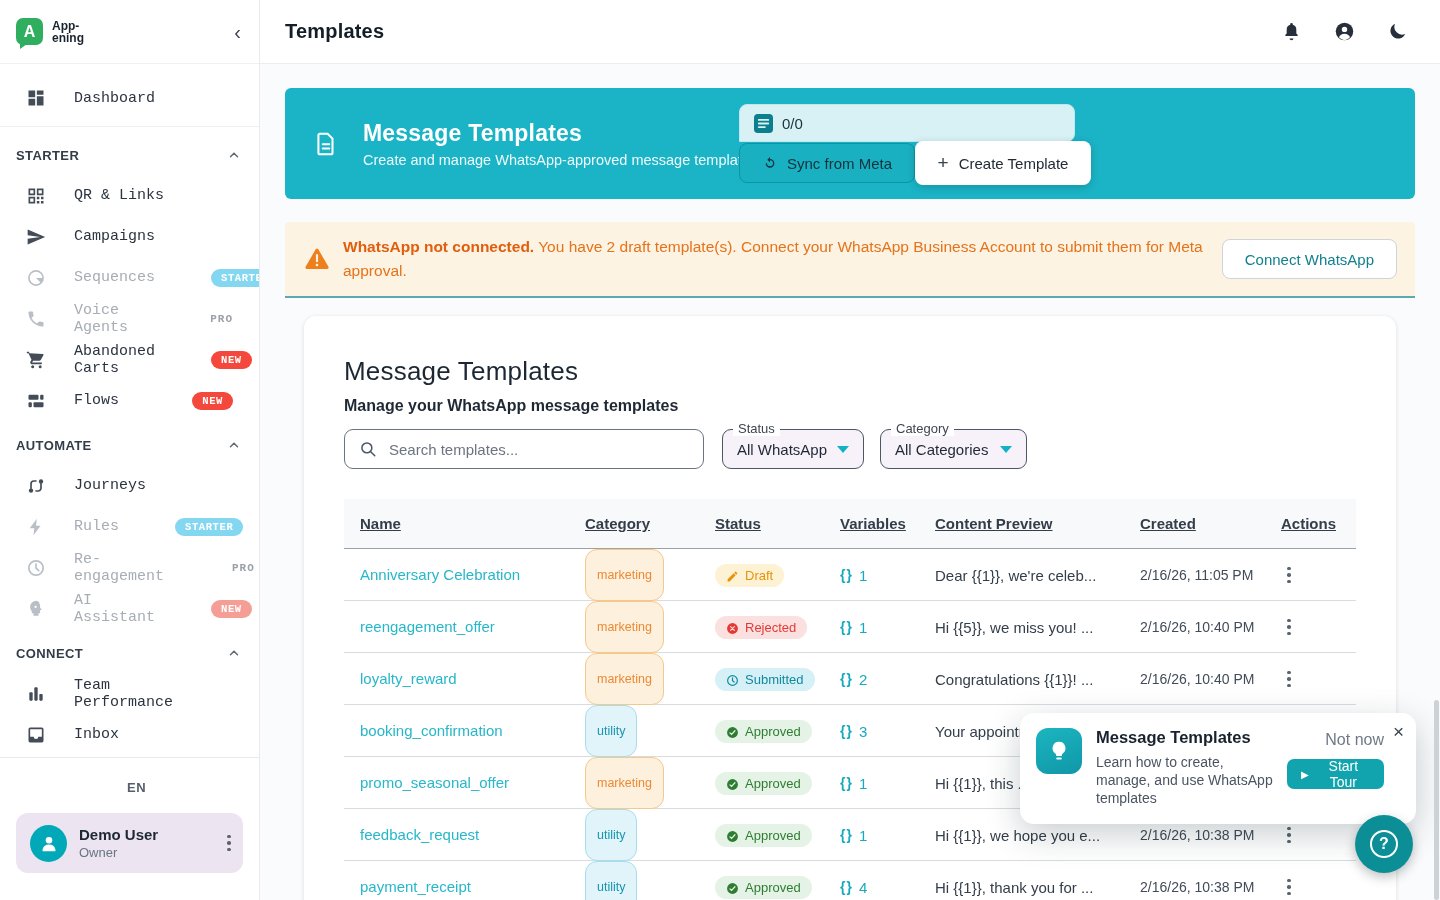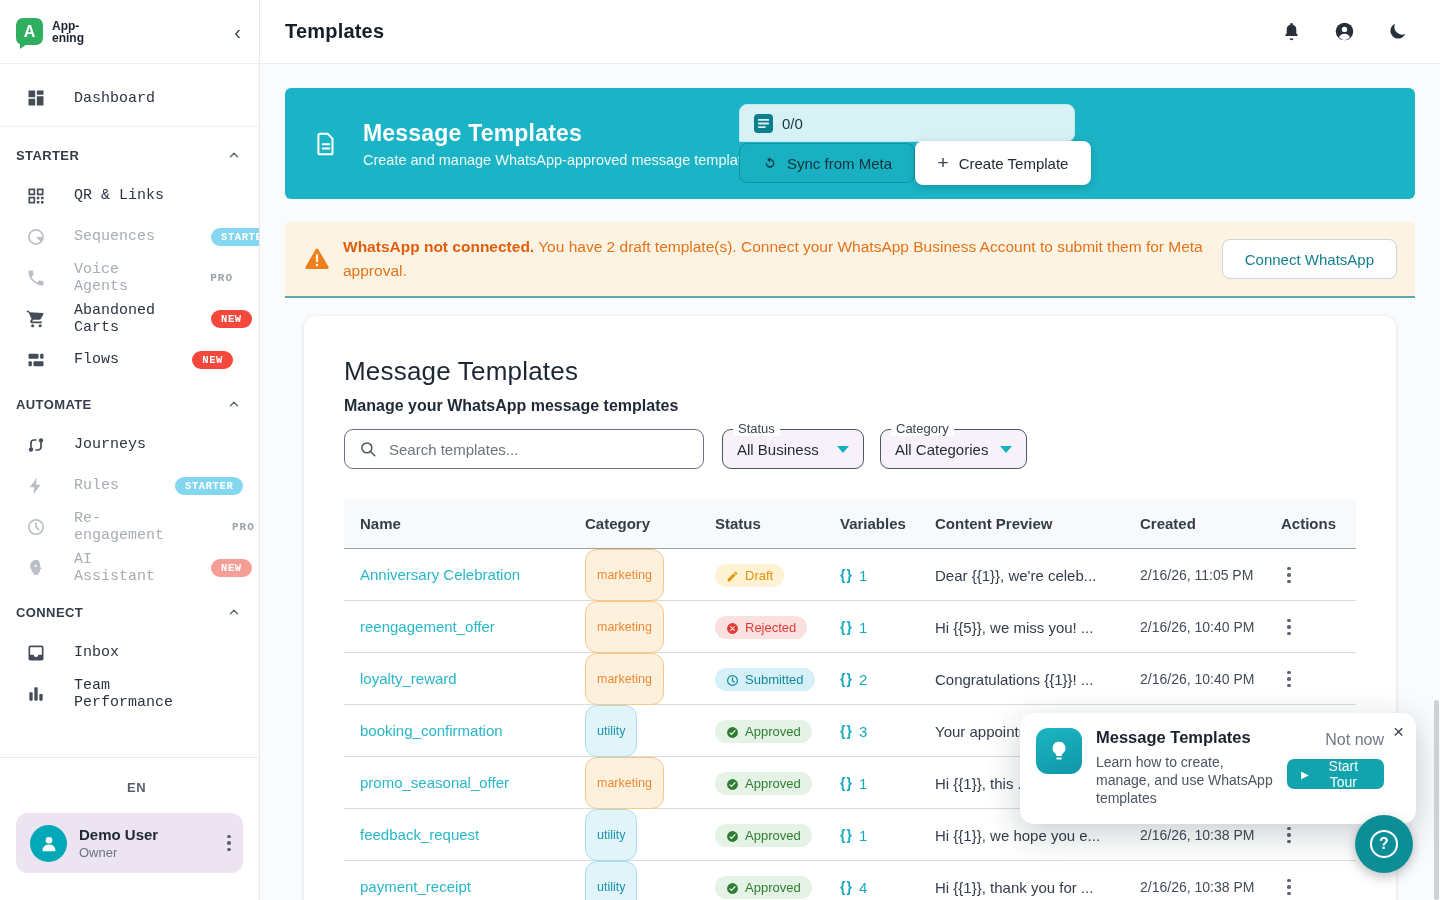--- a/index.html
+++ b/index.html
@@ -84,21 +84,21 @@
   .select { position:relative; height:40px; background:#f7f1f9; border:1.5px solid #4d5661; border-radius:9px; display:flex; align-items:center; justify-content:space-between; padding:0 14px; cursor:pointer; }
   .select.status { width:142px; margin-left:2px; }
   .select.category { width:147px; }
   .flabel { position:absolute; top:-9px; left:10px; background:#fff; padding:0 5px; font-size:13px; color:#3c4650; }
   .select-value { font-size:15px; color:#1f2935; }
   .caret { width:0; height:0; border-left:6px solid transparent; border-right:6px solid transparent; border-top:7px solid #12b2c6; }
 
   
   .table { margin-top:30px; width:1012px; }
   .thead { display:grid; grid-template-columns:225px 130px 125px 95px 205px 141px 91px; height:50px; align-items:center; background:#f8f9fa; border-bottom:1.5px solid #99a3ac; }
-  .thead > div { font-size:15px; font-weight:bold; color:#333e4a; padding-left:16px; }
+  .thead > div { font-size:15px; font-weight:bold; color:#333e4a; padding-left:16px;text-decoration:underline; }
   .trow { display:grid; grid-template-columns:225px 130px 125px 95px 205px 141px 91px; height:52px; align-items:center; border-bottom:1px solid #d8dce1; }
   .trow > div { padding-left:16px; }
   .tname { font-size:15px; color:#27b7c9; cursor:pointer; }
   .cat-pill { display:inline-block; font-size:12.5px; padding:18px 11px; border-radius:12px; border:1px solid; }
   .cat-marketing { background:#fdf0dc; border-color:#f5c88e; color:#ec8a36; }
   .cat-utility { background:#e1f4fa; border-color:#a9dcec; color:#1695ae; }
   .status-pill { display:inline-flex; align-items:flex-end; gap:6px; font-size:13px; padding:4px 11px; border-radius:13px; }
   .status-pill svg { width:13px; height:13px; }
   .st-draft { background:#fdf2d3; color:#e8930c; }
   .st-rejected { background:#fbe0e0; color:#e53935; }
@@ -161,20 +161,29 @@
       </div>
       <div class="nav-item">
         <span class="nicon">
           <svg viewBox="0 0 24 24" fill="currentColor">
             <path d="M3 3h8v8H3zm2 2v4h4V5zm8-2h8v8h-8zm2 2v4h4V5zM3 13h8v8H3zm2 2v4h4v-4zm8-2h3v3h-3zm5 0h3v3h-3zm-5 5h3v3h-3zm5 0h3v3h-3z"></path>
           </svg>
         </span>
         <span>QR &amp; Links</span>
         <span class="spacer"></span>
       </div>
+      <div class="nav-item">
+        <span class="nicon">
+          <svg viewBox="0 0 24 24" fill="currentColor">
+            <path d="M2 21l21-9L2 3v7l15 2-15 2z"></path>
+          </svg>
+        </span>
+        <span>Campaigns</span>
+        <span class="spacer"></span>
+      </div>
       <div class="nav-item disabled">
         <span class="nicon">
           <svg viewBox="0 0 24 24">
             <circle cx="12" cy="12" r="8.5" fill="none" stroke="currentColor" stroke-width="2"></circle>
             <path d="M12 12l6 6A8.5 8.5 0 0 0 20.5 12z" fill="currentColor"></path>
           </svg>
         </span>
         <span>Sequences</span>
         <span class="spacer"></span>
         <span class="badge starter">STARTER</span>
@@ -269,35 +278,35 @@
         <span>CONNECT</span>
         <span style="width:14px;height:14px;display:inline-flex">
           <svg viewBox="0 0 24 24" fill="none" stroke="currentColor" stroke-width="2.4" stroke-linecap="round">
             <path d="M6 15l6-6 6 6"></path>
           </svg>
         </span>
       </div>
       <div class="nav-item">
         <span class="nicon">
           <svg viewBox="0 0 24 24" fill="currentColor">
-            <path d="M19 3H5a2 2 0 0 0-2 2v14a2 2 0 0 0 2 2h14a2 2 0 0 0 2-2V5a2 2 0 0 0-2-2zm0 2v9h-4.2a2.8 2.8 0 0 1-5.6 0H5V5z"></path>
-          </svg>
-        </span>
-        <span>Inbox</span>
-        <span class="spacer"></span>
-      </div>
-      <div class="nav-item">
-        <span class="nicon">
-          <svg viewBox="0 0 24 24" fill="currentColor">
             <rect x="4" y="10" width="4" height="10" rx="1"></rect>
             <rect x="10" y="4" width="4" height="16" rx="1"></rect>
             <rect x="16" y="12" width="4" height="8" rx="1"></rect>
           </svg>
         </span>
         <span>Team Performance</span>
+        <span class="spacer"></span>
+      </div>
+      <div class="nav-item">
+        <span class="nicon">
+          <svg viewBox="0 0 24 24" fill="currentColor">
+            <path d="M19 3H5a2 2 0 0 0-2 2v14a2 2 0 0 0 2 2h14a2 2 0 0 0 2-2V5a2 2 0 0 0-2-2zm0 2v9h-4.2a2.8 2.8 0 0 1-5.6 0H5V5z"></path>
+          </svg>
+        </span>
+        <span>Inbox</span>
         <span class="spacer"></span>
       </div>
       <div class="nav-item">
         <span class="spacer"></span>
       </div>
     </div>
   <div class="side-bottom">
     <div class="lang-label">EN</div>
     <div class="user-card">
       <div class="avatar">
@@ -389,21 +398,21 @@
       <div class="filter-row">
         <div class="search-box">
           <svg viewBox="0 0 24 24">
               <circle cx="10.5" cy="10.5" r="6.6" fill="none" stroke="currentColor" stroke-width="2"></circle>
               <path d="M15.6 15.6L21 21" stroke="currentColor" stroke-width="2" stroke-linecap="round"></path>
             </svg>
           <input type="text" placeholder="Search templates..." style="">
         </div>
         <div class="select status">
           <span class="flabel">Status</span>
-          <span class="select-value">All Business</span>
+          <span class="select-value">All WhatsApp</span>
           <span class="caret"></span>
         </div>
         <div class="select category">
           <span class="flabel">Category</span>
           <span class="select-value">All Categories</span>
           <span class="caret"></span>
         </div>
       </div>
 
       <div class="table">

